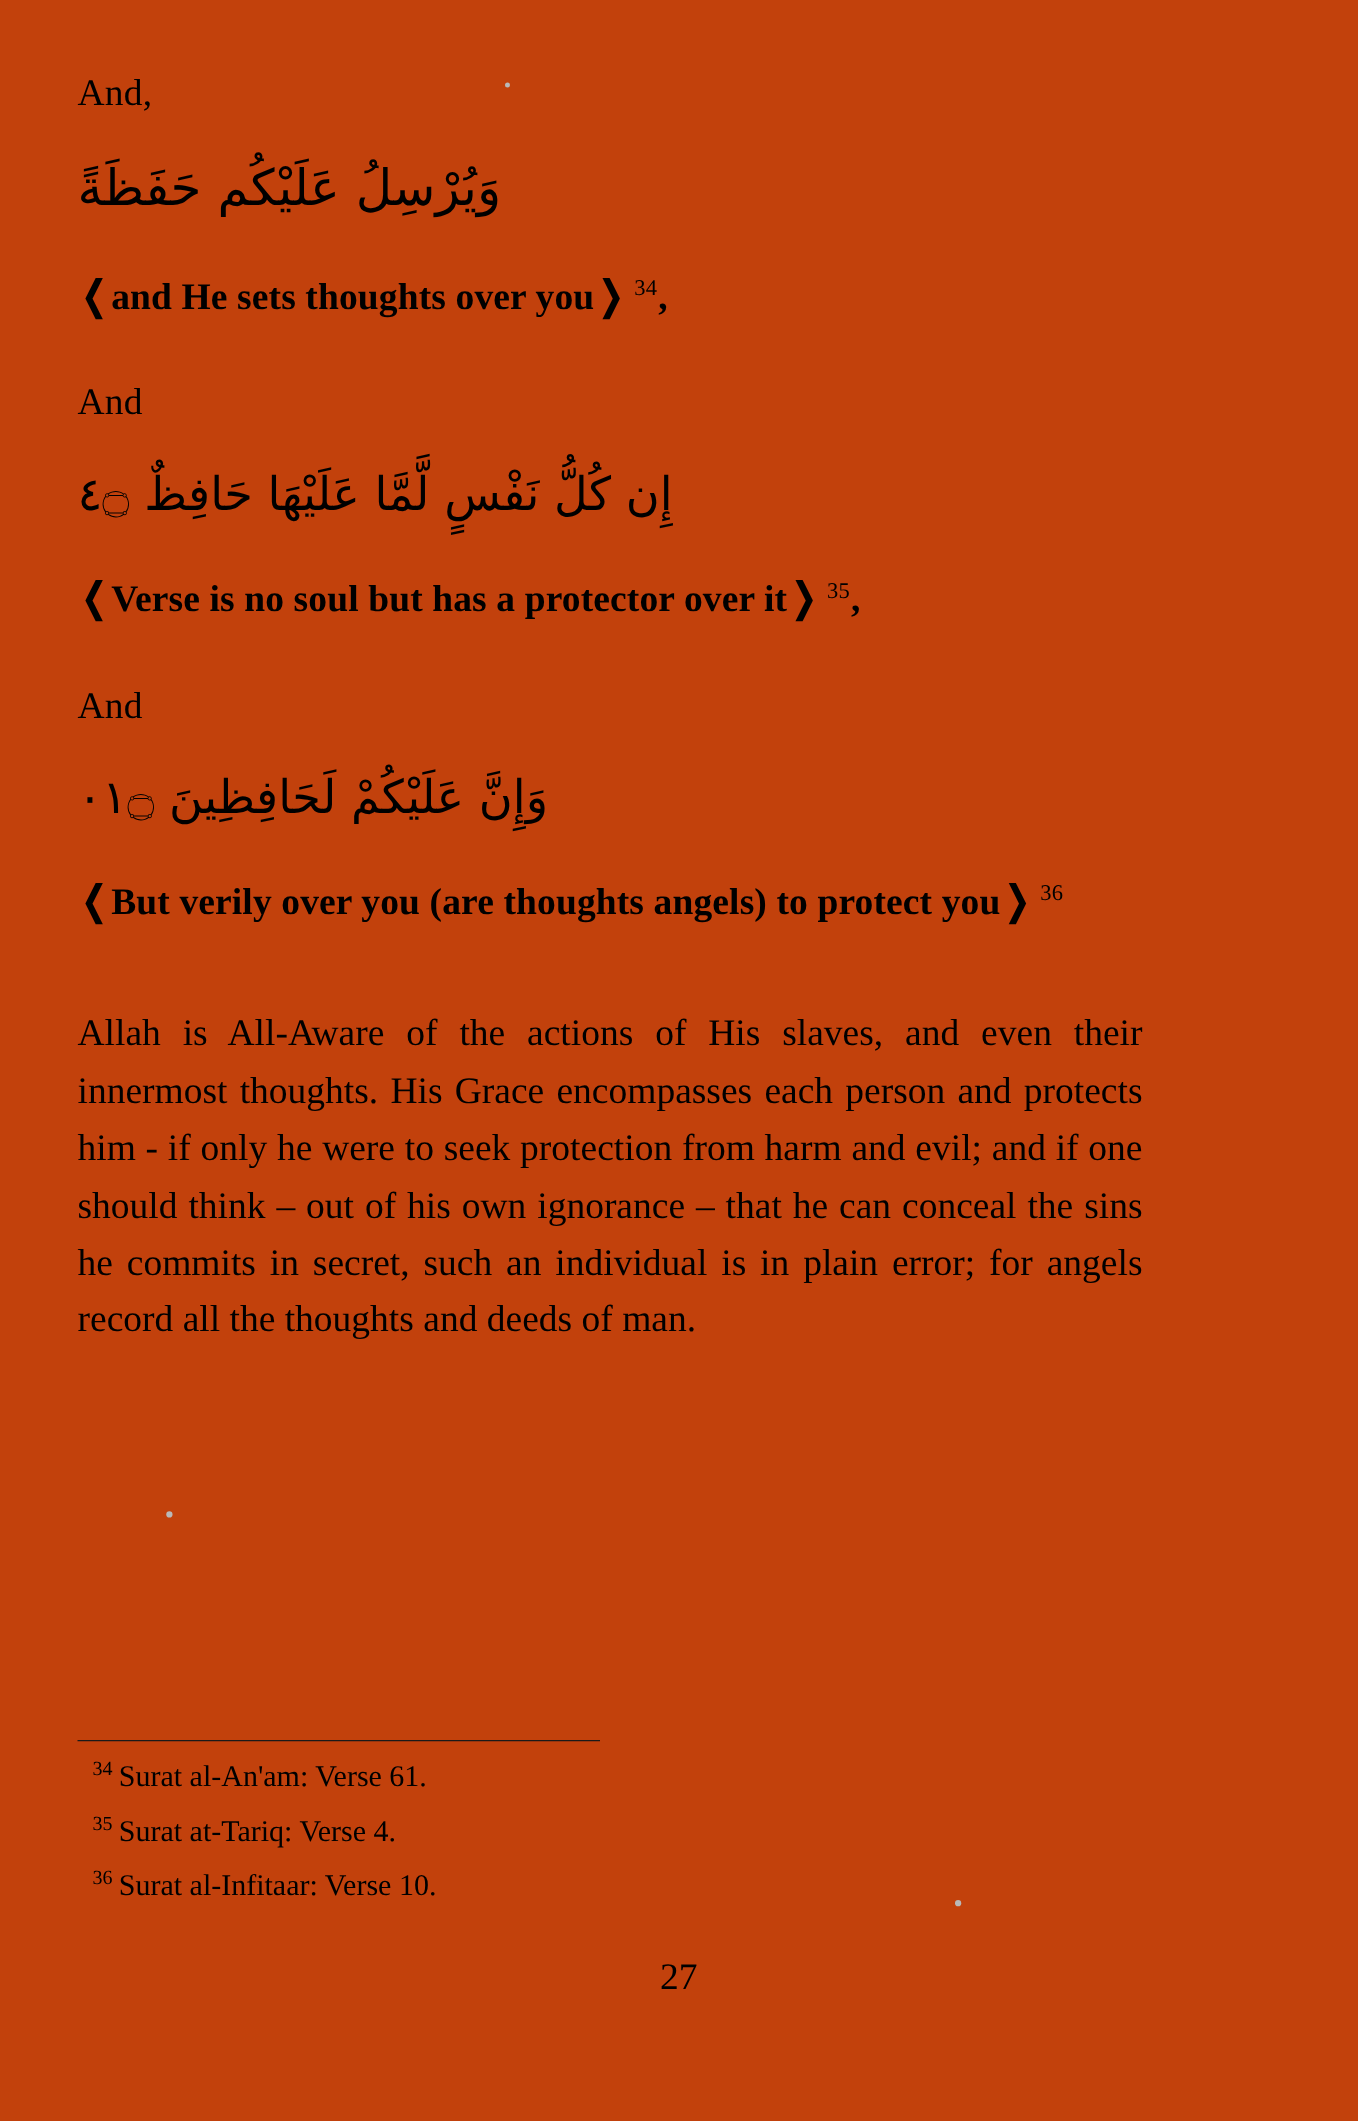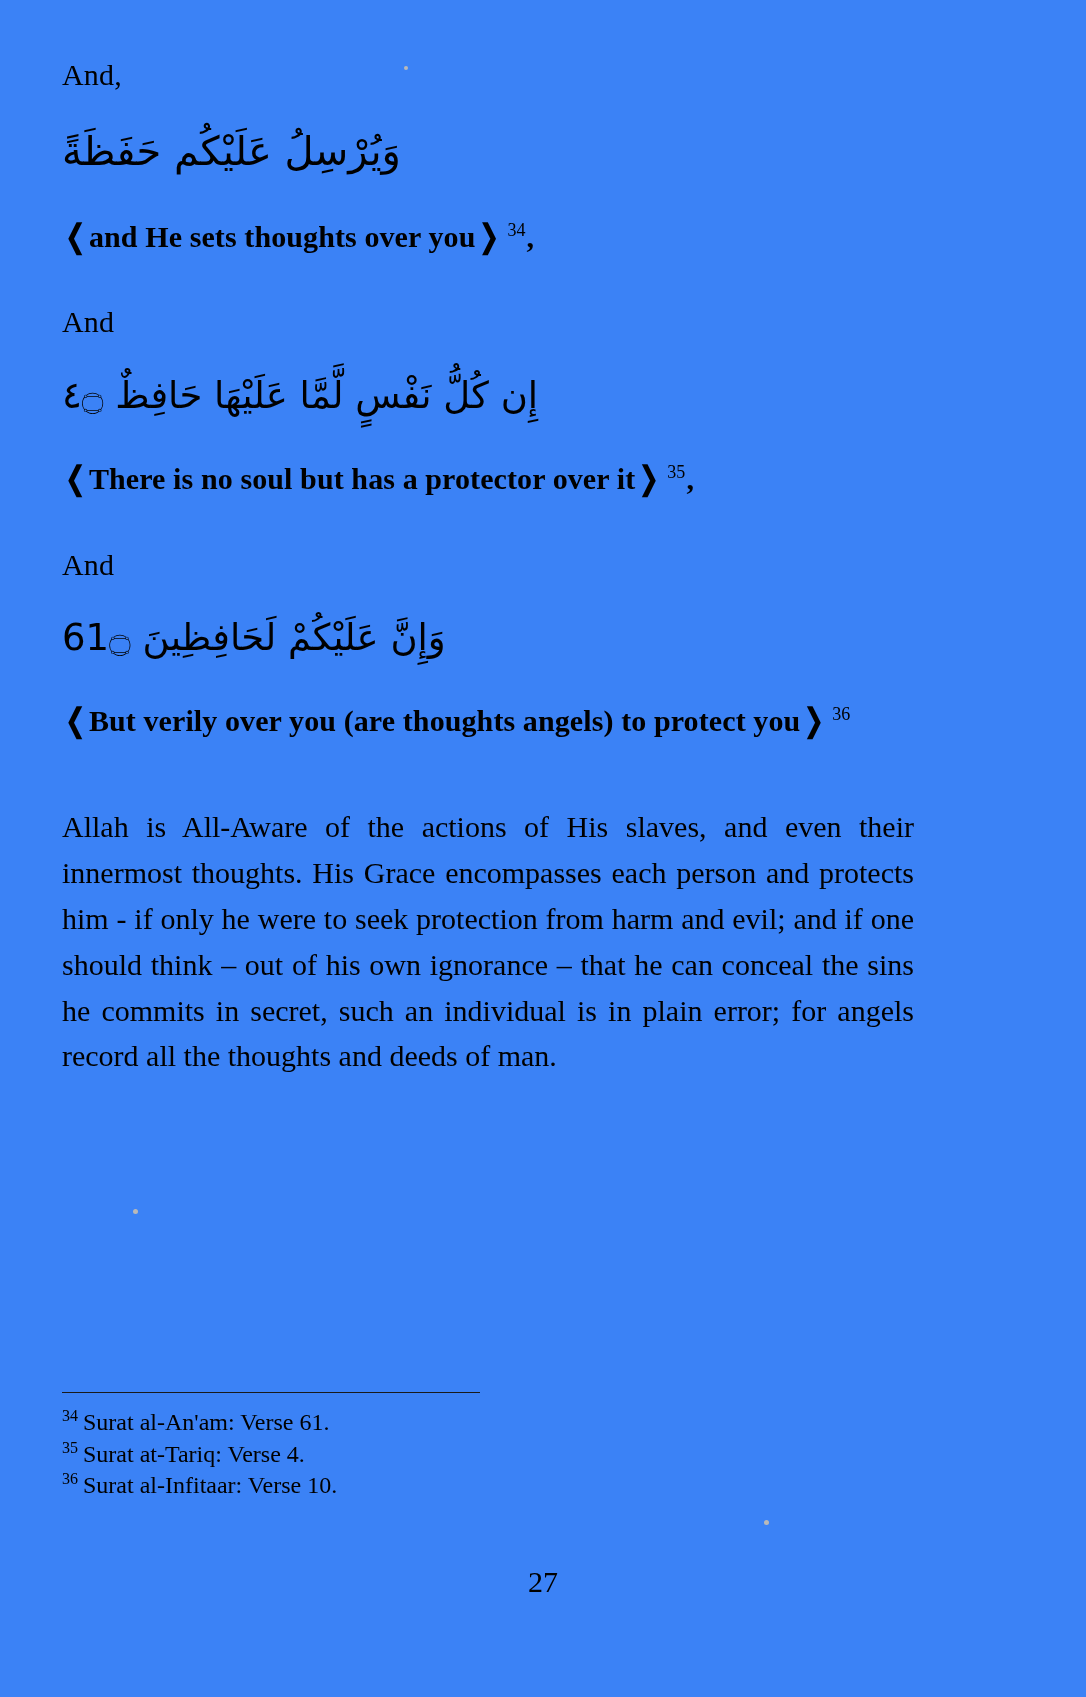--- a/index.html
+++ b/index.html
@@ -15,21 +15,21 @@
     font-family: "Liberation Serif", "DejaVu Serif", serif;
     color: #000000;
     overflow: hidden;
   }
 
   .page {
     position: absolute;
     left: 0; top: 0;
     width: 1086px;
     height: 1697px;
-    background: #3b82f6;
+    background: #c2410c;
   }
 
   .content {
     position: absolute;
     left: 62px;
     top: 56px;
     width: 852px;
   }
 
   
@@ -110,21 +110,21 @@
   }
   .footnote-rule {
     width: 418px;
     height: 0;
     border-top: 1.6px solid #1a1a1a;
     margin: 0 0 14px 0;
   }
   .footnote {
     font-size: 24px;
     line-height: 1.32;
-    margin: 0;
+    margin: 12px;
     white-space: nowrap;
   }
   .footnote sup {
     font-size: 16px;
     vertical-align: super;
     line-height: 0;
     padding-right: 5px;
   }
 
   
@@ -165,29 +165,29 @@
     <div class="sp-lg"></div>
 
     <p class="lead-in">And</p>
 
     <div class="sp-sm"></div>
 
     <p class="arabic-line small">إِن كُلُّ نَفْسٍ لَّمَّا عَلَيْهَا حَافِظٌ ۝٤</p>
 
     <div class="sp-md"></div>
 
-    <p class="translation"><span class="brk">❬</span><span>There is no soul but has a protector over it</span><span class="brk">❭</span><sup class="fnref">35</sup><span>,</span></p>
+    <p class="translation"><span class="brk">❬</span><span>Verse is no soul but has a protector over it</span><span class="brk">❭</span><sup class="fnref">35</sup><span>,</span></p>
 
     <div class="sp-lg"></div>
 
     <p class="lead-in">And</p>
 
     <div class="sp-sm"></div>
 
-    <p class="arabic-line small">وَإِنَّ عَلَيْكُمْ لَحَافِظِينَ ۝16</p>
+    <p class="arabic-line small">وَإِنَّ عَلَيْكُمْ لَحَافِظِينَ ۝١٠</p>
 
     <div class="sp-md"></div>
 
     <p class="translation wide"><span class="brk">❬</span><span>But verily over you (are thoughts angels) to protect you</span><span class="brk">❭</span><sup class="fnref">36</sup></p>
 
     <div class="sp-xl"></div>
 
     <p class="body-para">Allah is All-Aware of the actions of His slaves, and even their innermost thoughts. His Grace encompasses each person and protects him - if only he were to seek protection from harm and evil; and if one should think – out of his own ignorance – that he can conceal the sins he commits in secret, such an individual is in plain error; for angels record all the thoughts and deeds of man.</p>
 
   </div>

